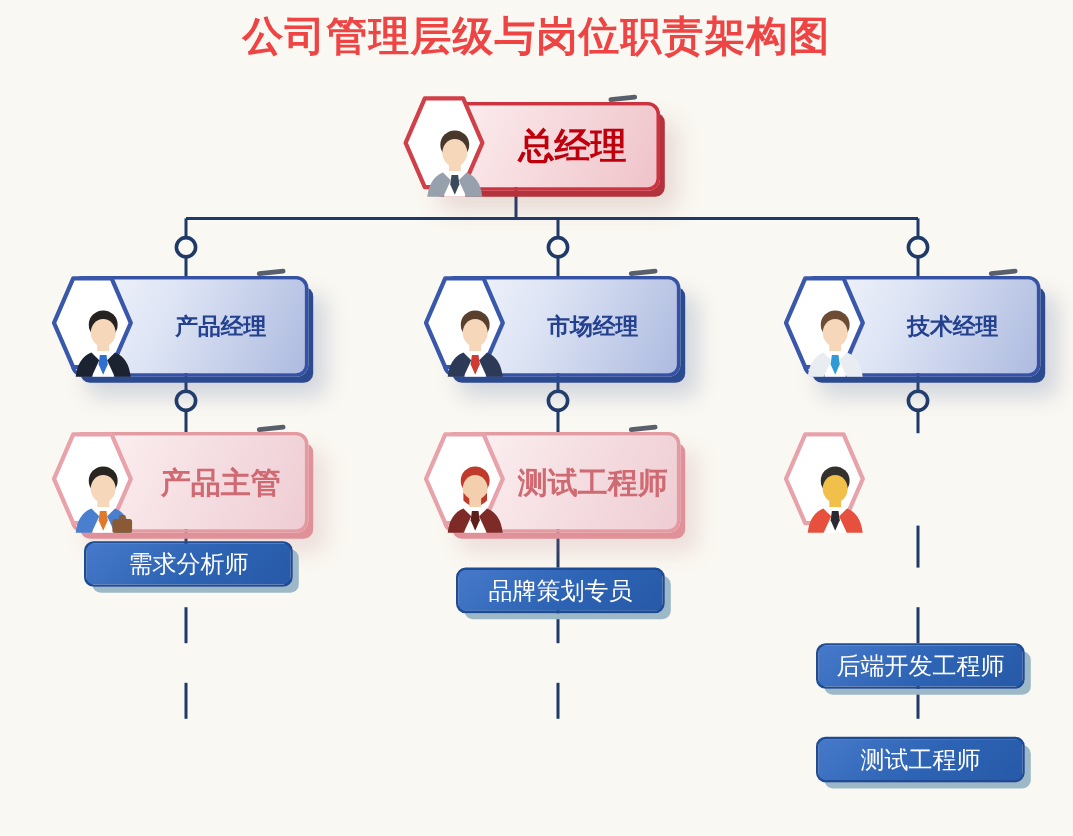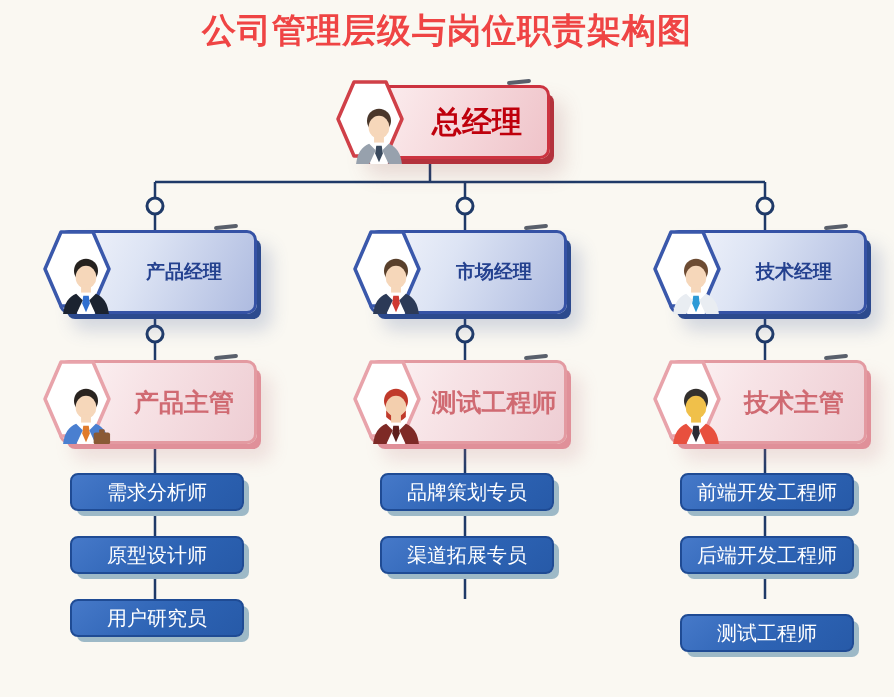--- a/index.html
+++ b/index.html
@@ -175,36 +175,29 @@
   </div>
   <div class="hex av-ms" style="left:352px;top:354px;">
     <svg viewBox="0 0 70 90">
       <polygon points="3,45 19,8 51,8 67,45 51,82 19,82" fill="#ffffff" stroke="#e8a3aa" stroke-width="3.5" stroke-linejoin="round"></polygon>
       <svg x="9" y="17" width="52" height="56" viewBox="0 0 64 64">
           <use href="#person"></use>
         </svg>
     </svg>
   </div>
 
-  <div class="card supervisor" style="left:669px;top:360px;">
-    <div class="label">技术主管</div>
-  </div>
   <div class="hex av-ts" style="left:652px;top:354px;">
     <svg viewBox="0 0 70 90">
       <polygon points="3,45 19,8 51,8 67,45 51,82 19,82" fill="#ffffff" stroke="#e8a3aa" stroke-width="3.5" stroke-linejoin="round"></polygon>
       <svg x="9" y="17" width="52" height="56" viewBox="0 0 64 64">
           <use href="#person"></use>
         </svg>
     </svg>
   </div>
 
-  <div class="leaf" style="left:70px;top:473px;">需求分析师</div>
-  <div class="leaf" style="left:70px;top:536px;">原型设计师</div>
-  <div class="leaf" style="left:70px;top:599px;">用户研究员</div>
+  <div class="leaf" style="left:70px;top:451px;">需求分析师</div>
 
   <div class="leaf" style="left:380px;top:473px;">品牌策划专员</div>
-  <div class="leaf" style="left:380px;top:536px;">渠道拓展专员</div>
-
-  <div class="leaf" style="left:680px;top:473px;">前端开发工程师</div>
+
   <div class="leaf" style="left:680px;top:536px;">后端开发工程师</div>
   <div class="leaf" style="left:680px;top:614px;">测试工程师</div>
 
 </div>
 
 </body></html>

